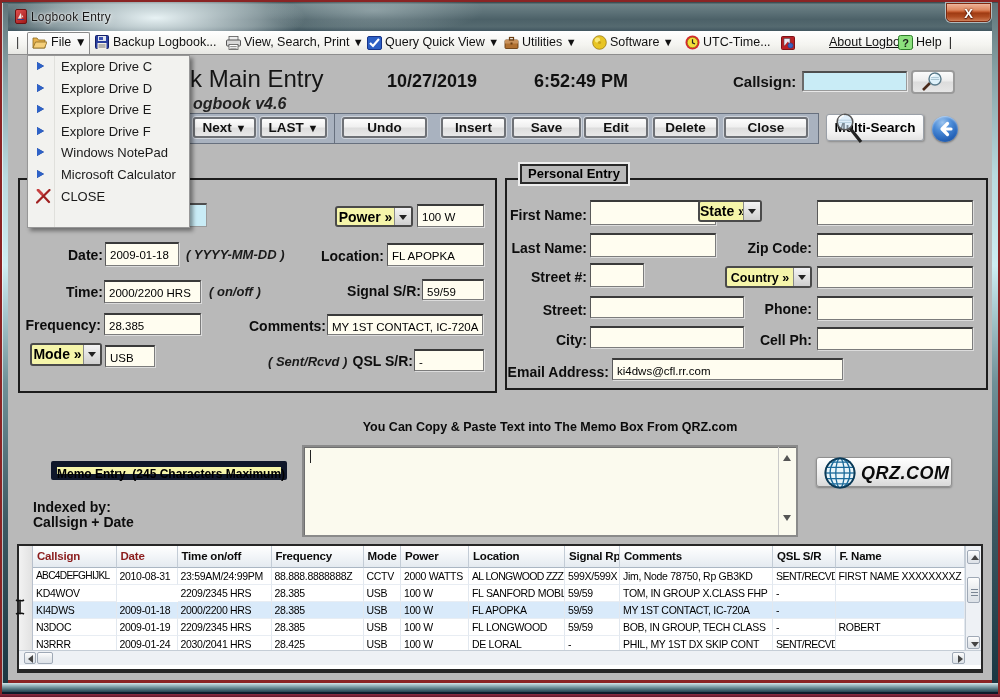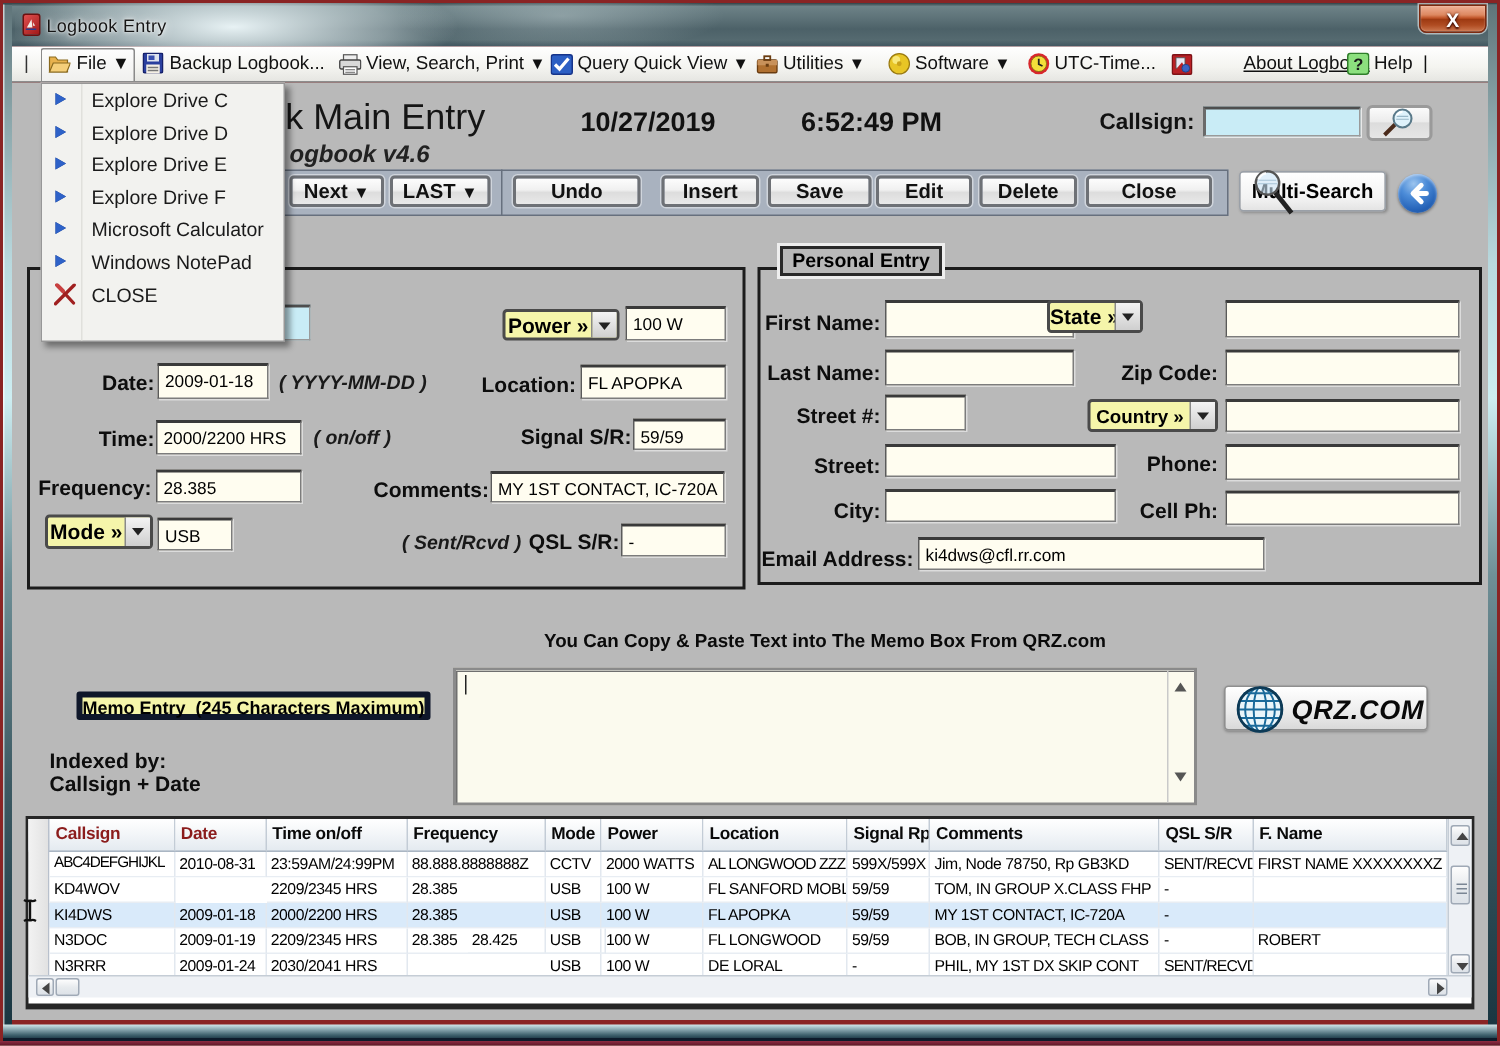--- a/index.html
+++ b/index.html
@@ -75,21 +75,21 @@
   box-shadow:1px 1px 0 #dcdcdc; font-size:11.5px; color:#000; padding:5px 0 0 4px; white-space:nowrap; overflow:hidden; }
 .ydd { position:absolute; border:2px solid #4a4a4a; border-radius:3px; background:#f5f5aa; }
 .ydd .ytxt { position:absolute; left:0; top:0; bottom:0; right:17px; font-size:14px; font-weight:bold; padding-top:1px; white-space:nowrap; text-align:center; }
 .ydd .arr { position:absolute; right:0; top:0; bottom:0; width:17px;
   background:linear-gradient(180deg,#f4f4f4,#cfcfcf); border-left:1px solid #8a8a8a; }
 .ydd .arr:after { content:""; position:absolute; left:4px; top:7px;
   border-left:4px solid transparent; border-right:4px solid transparent; border-top:5px solid #222; }
 
 #qrztext { left:100px; top:420px; width:900px; text-align:center; font-size:12.5px; font-weight:bold; color:#0a0a0a; }
 #memolbl { left:51px; top:461px; width:236px; height:19px; background:#f5f5aa;
-  border:4px solid #0f172a; border-radius:2px; font-size:12px; font-weight:bold; text-align:center; line-height:15px; white-space:nowrap; }
+  border:6px solid #0f172a; border-radius:2px; font-size:12px; font-weight:bold; text-align:center; line-height:15px; white-space:nowrap; }
 #indexed { left:33px; top:500px; font-size:14px; font-weight:bold; color:#0d0d0d; line-height:15px; }
 #memoframe { left:302px; top:445px; width:496px; height:92px; background:#fbfaee;
   border:2px solid #8a8a8a; box-shadow:inset 1px 1px 0 #6f6f6f; }
 #memoscroll { left:778px; top:447px; width:17px; height:88px; border-left:1px solid #c9c9c9; }
 
 #qrzlogo { left:816px; top:457px; width:136px; height:30px; border-radius:3px;
   background:linear-gradient(180deg,#ffffff,#ececec 60%,#d9d9d9);
   border:1px solid #8f8f8f; box-shadow:0 1px 2px rgba(0,0,0,.3); }
 #qrzlogo span { position:absolute; left:44px; top:5px; font-size:18px; font-weight:bold; font-style:italic; color:#0a0a0a; letter-spacing:0.5px; }
 
@@ -386,21 +386,21 @@
   <div class="td" style="left:382px;top:73px;width:68px;">100 W</div>
   <div class="td" style="left:450px;top:73px;width:96px;">FL LONGWOOD</div>
   <div class="td" style="left:546px;top:73px;width:55px;">59/59</div>
   <div class="td" style="left:601px;top:73px;width:153px;">BOB, IN GROUP, TECH CLASS</div>
   <div class="td" style="left:754px;top:73px;width:62.5px;">-</div>
   <div class="td" style="left:816.5px;top:73px;width:129.5px;">ROBERT</div>
   <div class="tr" style="top:90px;left:14px;width:932px;background:#ffffff;"></div>
   <div class="td" style="left:14px;top:90px;width:83.5px;">N3RRR</div>
   <div class="td" style="left:97.5px;top:90px;width:61.0px;">2009-01-24</div>
   <div class="td" style="left:158.5px;top:90px;width:94.0px;">2030/2041 HRS</div>
-  <div class="td" style="left:252.5px;top:73px;width:92.0px;margin-left:40px;">28.425</div>
+  <div class="td" style="left:252.5px;top:90px;width:92.0px;">28.425</div>
   <div class="td" style="left:344.5px;top:90px;width:37.5px;">USB</div>
   <div class="td" style="left:382px;top:90px;width:68px;">100 W</div>
   <div class="td" style="left:450px;top:90px;width:96px;">DE LORAL</div>
   <div class="td" style="left:546px;top:90px;width:55px;">-</div>
   <div class="td" style="left:601px;top:90px;width:153px;">PHIL, MY 1ST DX SKIP CONT</div>
   <div class="td" style="left:754px;top:90px;width:62.5px;letter-spacing:-0.55px;">SENT/RECVD</div>
   <div class="td" style="left:816.5px;top:90px;width:129.5px;"></div>
   <div id="vscroll">
     <div class="sbtn" style="left:1px; top:4px; width:13px; height:14px;">
         <div class="arrow" style="left:3px; top:4px; border-left:4px solid transparent; border-right:4px solid transparent; border-bottom:5px solid #444;"></div>
@@ -435,25 +435,25 @@
   <div class="ddi">
       <span class="tri"></span>
       <span class="ddt">Explore Drive E</span>
     </div>
   <div class="ddi">
       <span class="tri"></span>
       <span class="ddt">Explore Drive F</span>
     </div>
   <div class="ddi">
       <span class="tri"></span>
+      <span class="ddt">Windows NotePad</span>
+    </div>
+  <div class="ddi">
+      <span class="tri"></span>
       <span class="ddt">Microsoft Calculator</span>
-    </div>
-  <div class="ddi">
-      <span class="tri"></span>
-      <span class="ddt">Windows NotePad</span>
     </div>
   <div class="ddi">
       <svg width="16" height="15" viewBox="0 0 16 15" style="position:absolute; left:8px; top:3px;">
     <path d="M2 1 L13 13 M13.5 1 L1 13.5" stroke="#a02020" stroke-width="2.2" stroke-linecap="round"></path>
     <path d="M2 1 L6 5" stroke="#c84040" stroke-width="2.6" stroke-linecap="round"></path>
   </svg>
       <span class="ddt">CLOSE</span>
     </div>
 </div>
 

